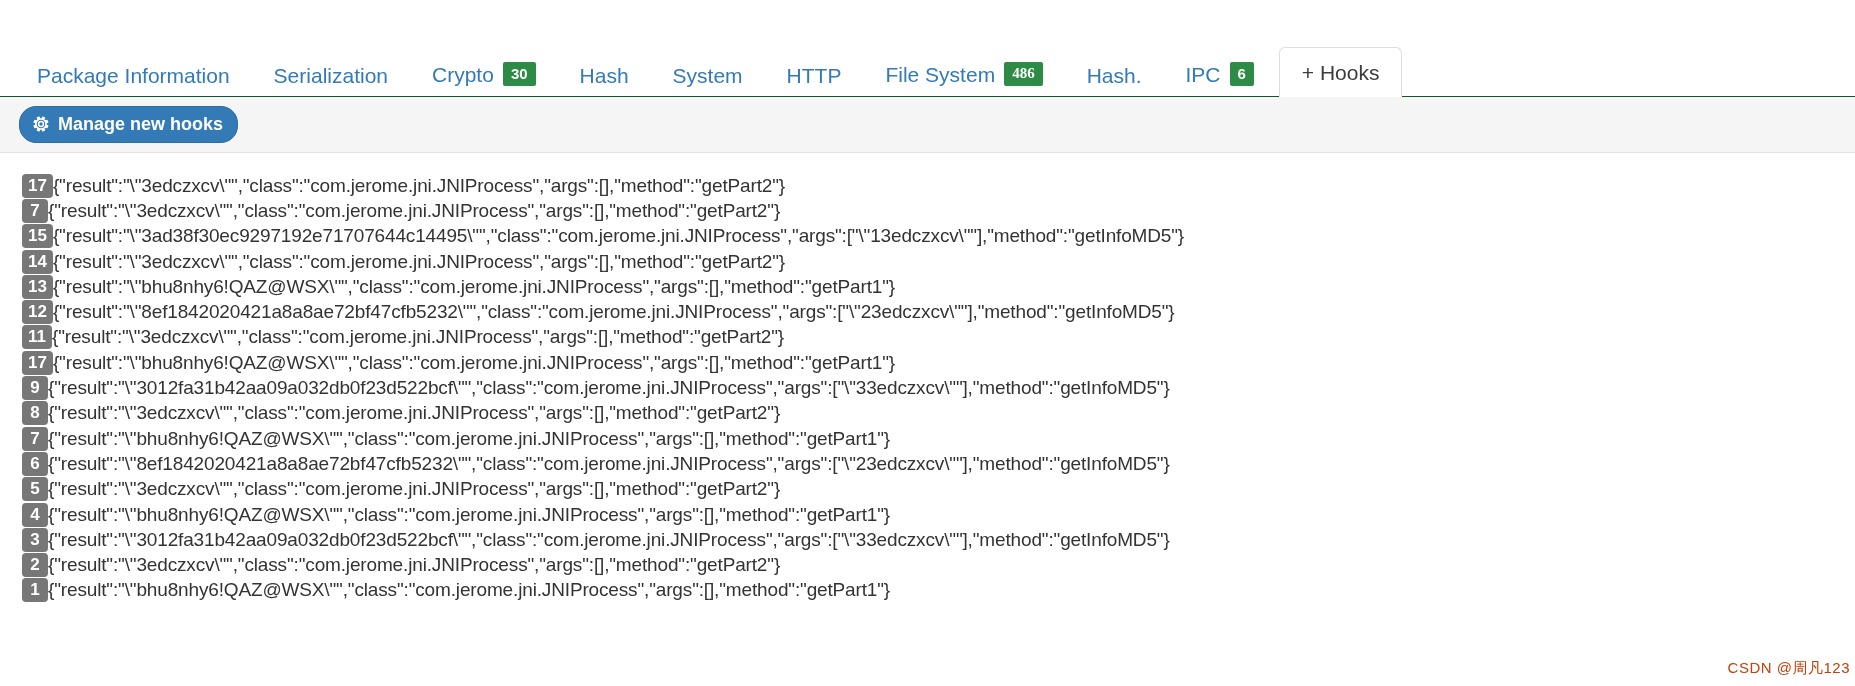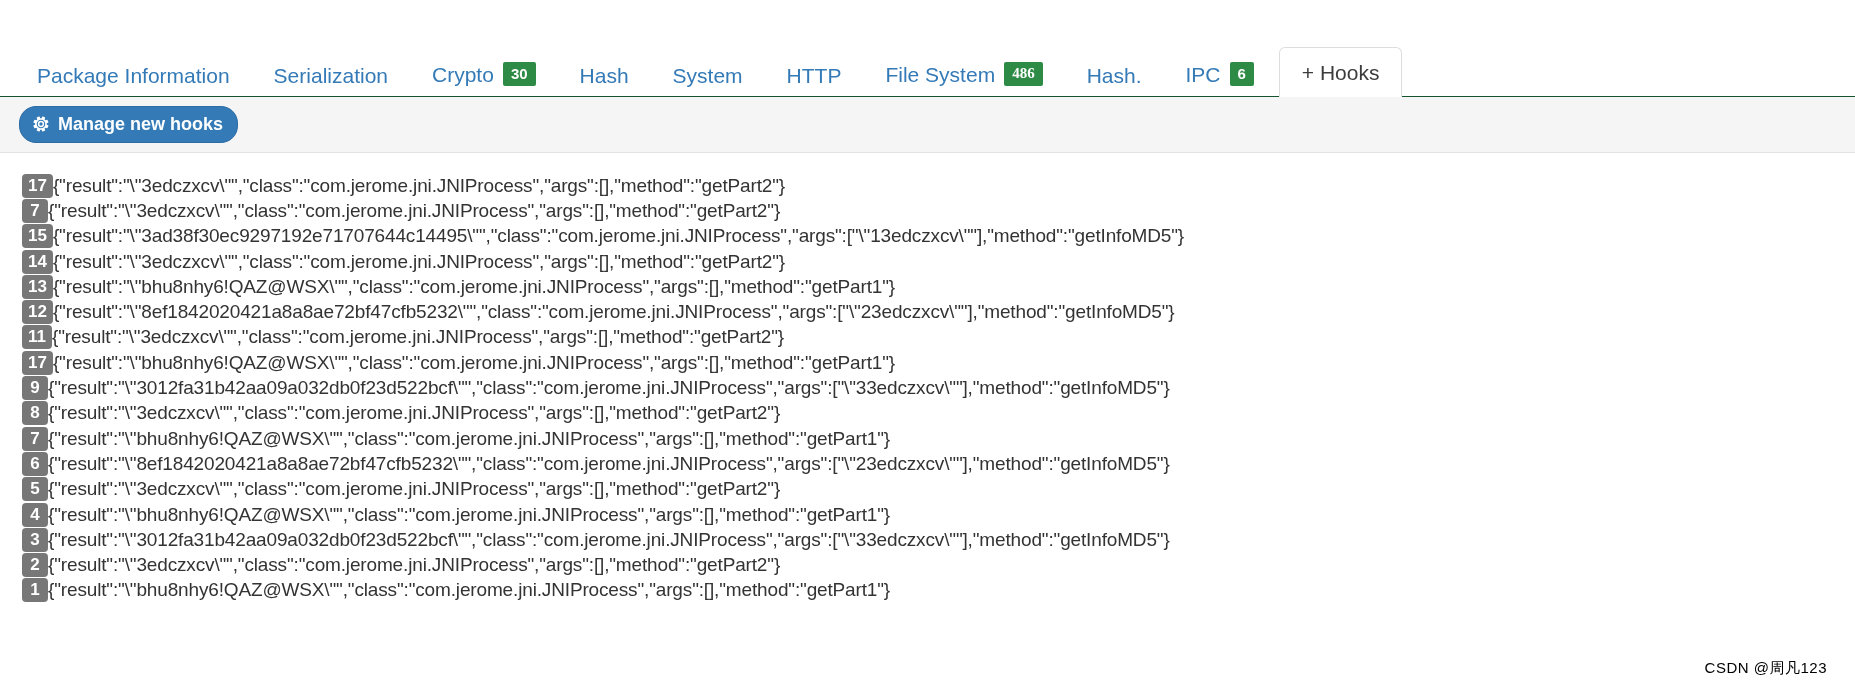--- a/index.html
+++ b/index.html
@@ -126,24 +126,24 @@
   .linetext {
     font-family: "Liberation Sans", sans-serif;
     font-size: 19px;
     color: #333333;
     letter-spacing: -0.15px;
   }
 
   
   .watermark {
     position: absolute;
-    right: 28px;
+    right: 5px;
     bottom: 8px;
     font-size: 15px;
-    color: #000000;
+    color: #c2410c;
     letter-spacing: 0.5px;
     user-select: none;
   }
 </style>
 </head>
 <body>
 
 <div id="root">
 
   <nav class="tabbar">

